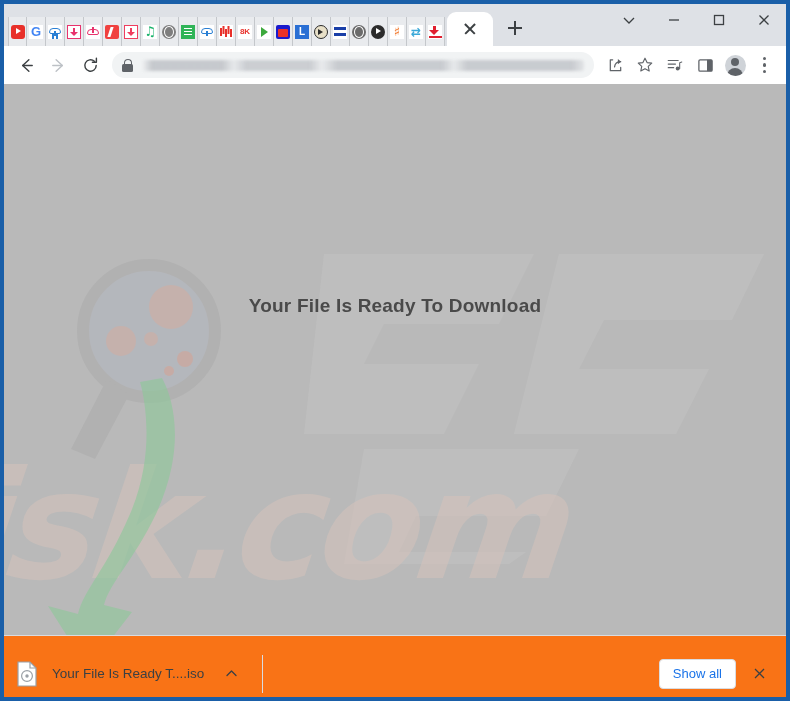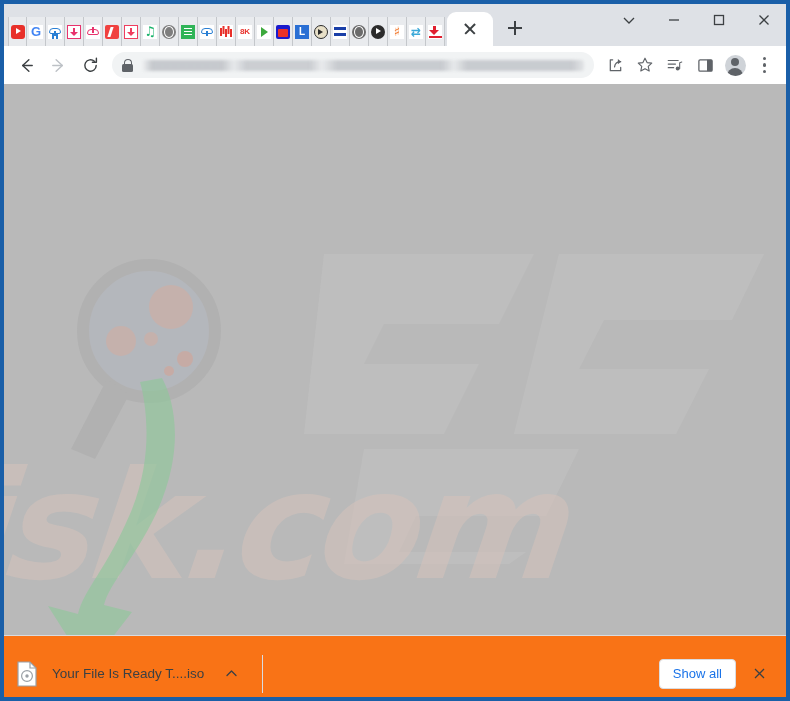--- a/index.html
+++ b/index.html
@@ -355,20 +355,21 @@
       <circle cx="126" cy="100" r="8" fill="#d79c8e"></circle>
       <circle cx="110" cy="112" r="5" fill="#d79c8e"></circle>
       <path d="M48 120 L12 190 L36 200 L70 136 Z" fill="#a8a8a8"></path>
     </svg>
 
     <svg class="green-arrow" viewBox="0 0 200 300">
       <path d="M118 8 C118 8 138 70 108 140 C84 196 62 215 56 240 L26 232 L66 295 L110 238 L82 231 C88 208 112 186 134 140 C166 70 150 22 140 4 Z" fill="#8ec89a"></path>
     </svg>
 
 
+    <div class="headline">Your File Is Ready To Download</div>
 
   </div>
 
   <div class="shelf">
     <div class="dl-item">
       <span class="dl-icon">
         <svg width="22" height="26" viewBox="0 0 22 26">
           <path d="M2 1h12l6 6v18H2z" fill="#fff" stroke="#9aa0a6" stroke-width="1.2"></path>
           <path d="M14 1v6h6" fill="none" stroke="#9aa0a6" stroke-width="1.2"></path>
           <circle cx="11" cy="15" r="5.4" fill="none" stroke="#9aa0a6" stroke-width="1.2"></circle>

